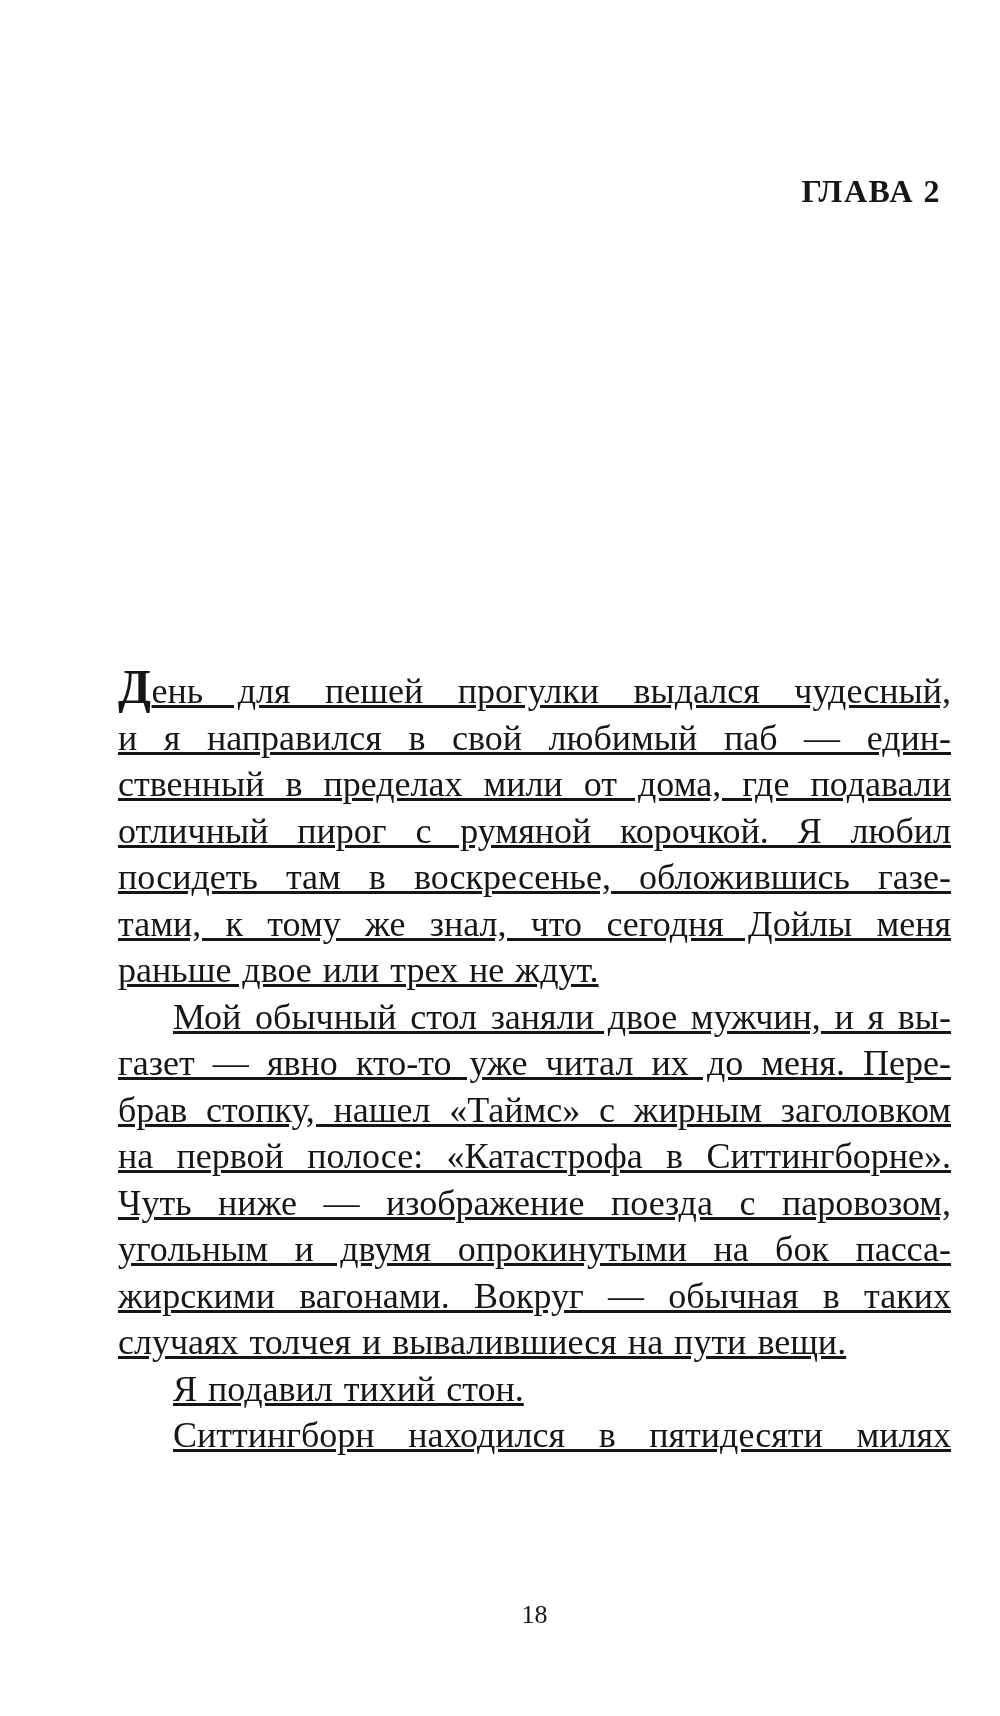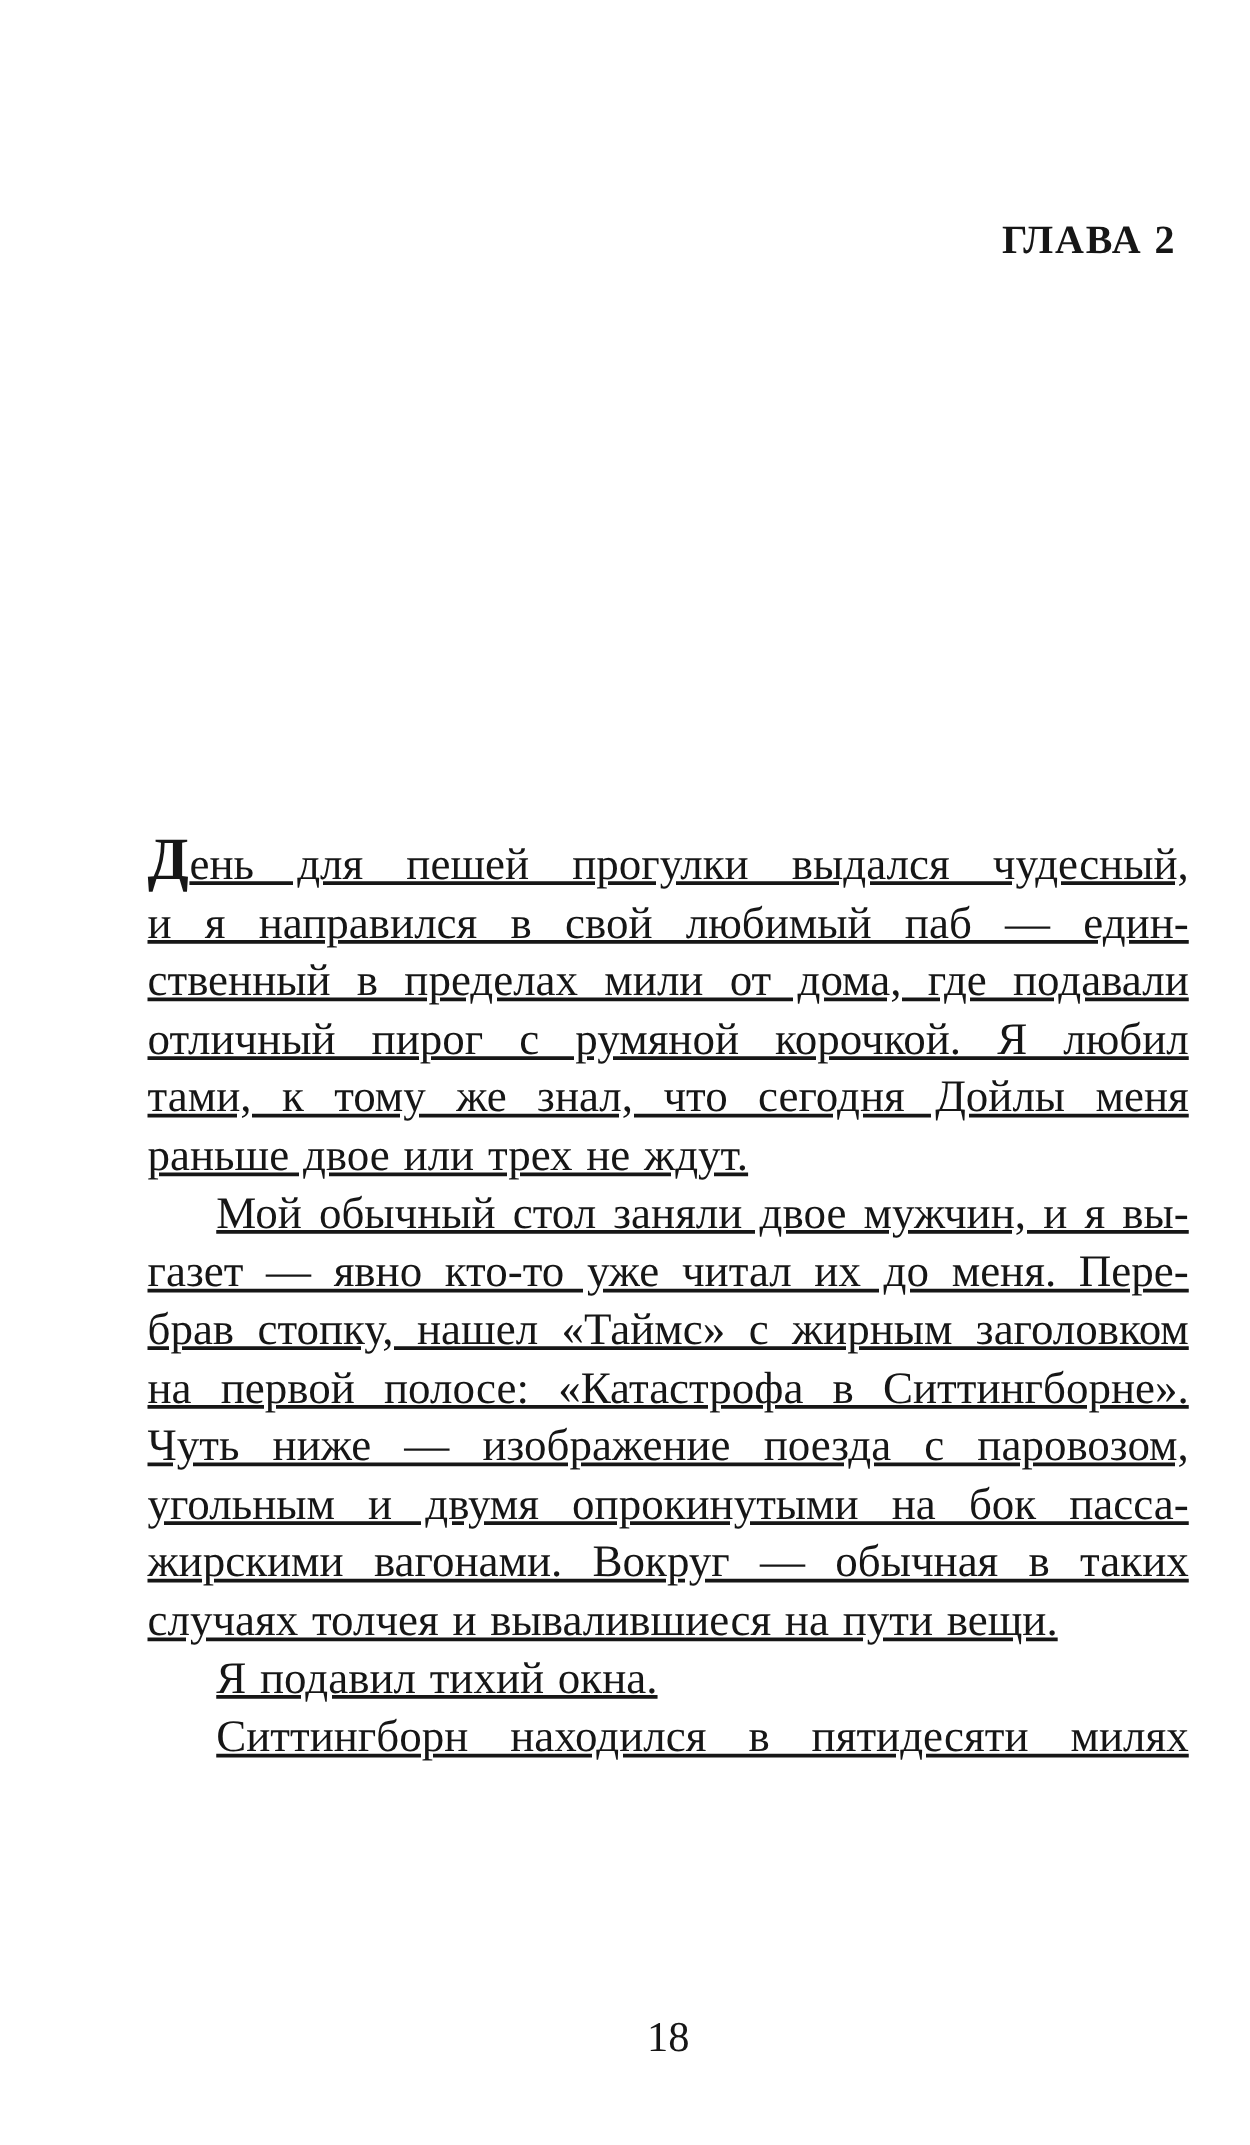--- a/index.html
+++ b/index.html
@@ -52,56 +52,56 @@
     font-weight: 700;
     line-height: 0;
     letter-spacing: 0.5px;
   }
   .folio {
     position: absolute;
     top: 1596px;
     left: 118px;
     width: 833px;
     text-align: center;
-    font-size: 34px;
+    font-size: 26px;
     line-height: 38px;
-    margin-top: 16px;
   }
 </style>
 </head>
 <body>
 
 <div class="page">
 
   <h1 class="chapter-title">ГЛАВА 2</h1>
 
   <div class="body-text">
 
     <div class="para">
       <div class="line jl"><span class="initial">Д</span><span>ень для пешей прогулки выдался чудесный,</span></div>
       <div class="line jl">и я направился в свой любимый паб — един-</div>
       <div class="line jl">ственный в пределах мили от дома, где подавали</div>
       <div class="line jl">отличный пирог с румяной корочкой. Я любил</div>
+      <div class="line jl">посидеть там в воскресенье, обложившись газе-</div>
       <div class="line jl">тами, к тому же знал, что сегодня Дойлы меня</div>
       <div class="line">раньше двое или трех не ждут.</div>
     </div>
 
     <div class="para">
       <div class="line jl ind">Мой обычный стол заняли двое мужчин, и я вы-</div>
       <div class="line jl">газет — явно кто-то уже читал их до меня. Пере-</div>
       <div class="line jl">брав стопку, нашел «Таймс» с жирным заголовком</div>
       <div class="line jl">на первой полосе: «Катастрофа в Ситтингборне».</div>
       <div class="line jl">Чуть ниже — изображение поезда с паровозом,</div>
       <div class="line jl">угольным и двумя опрокинутыми на бок пасса-</div>
       <div class="line jl">жирскими вагонами. Вокруг — обычная в таких</div>
       <div class="line">случаях толчея и вывалившиеся на пути вещи.</div>
     </div>
 
     <div class="para">
-      <div class="line ind">Я подавил тихий окна.</div>
+      <div class="line ind">Я подавил тихий стон.</div>
     </div>
 
     <div class="para">
       <div class="line jl ind">Ситтингборн находился в пятидесяти милях</div>
     </div>
 
   </div>
 
   <div class="folio">18</div>
 

